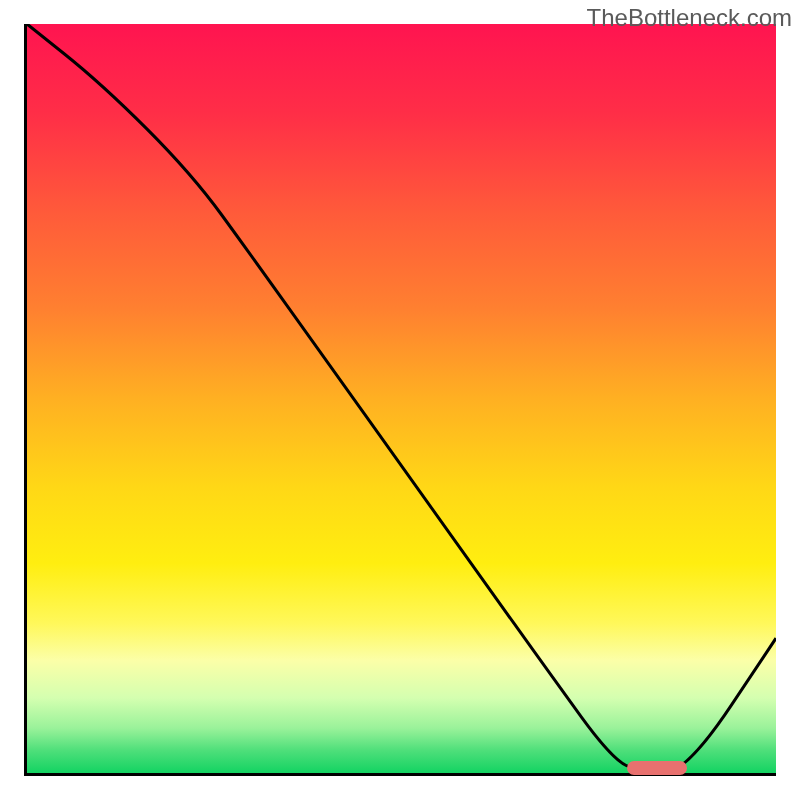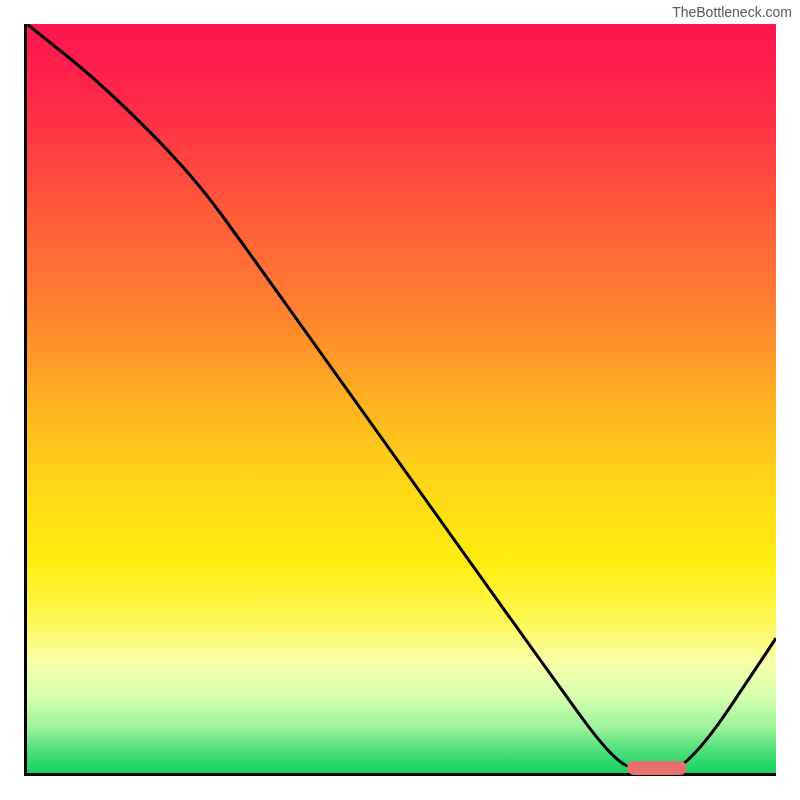--- a/index.html
+++ b/index.html
@@ -13,21 +13,21 @@
   .container {
     position: relative;
     width: 800px;
     height: 800px;
   }
   .watermark {
     position: absolute;
     top: 4px;
     right: 8px;
     color: #5a5a5a;
-    font-size: 14px;
+    font-size: 24px;
     font-weight: 500;
     z-index: 10;
   }
   .chart-area {
     position: absolute;
     left: 24px;
     top: 24px;
     width: 752px;
     height: 752px;
     border: 3px solid #000;

